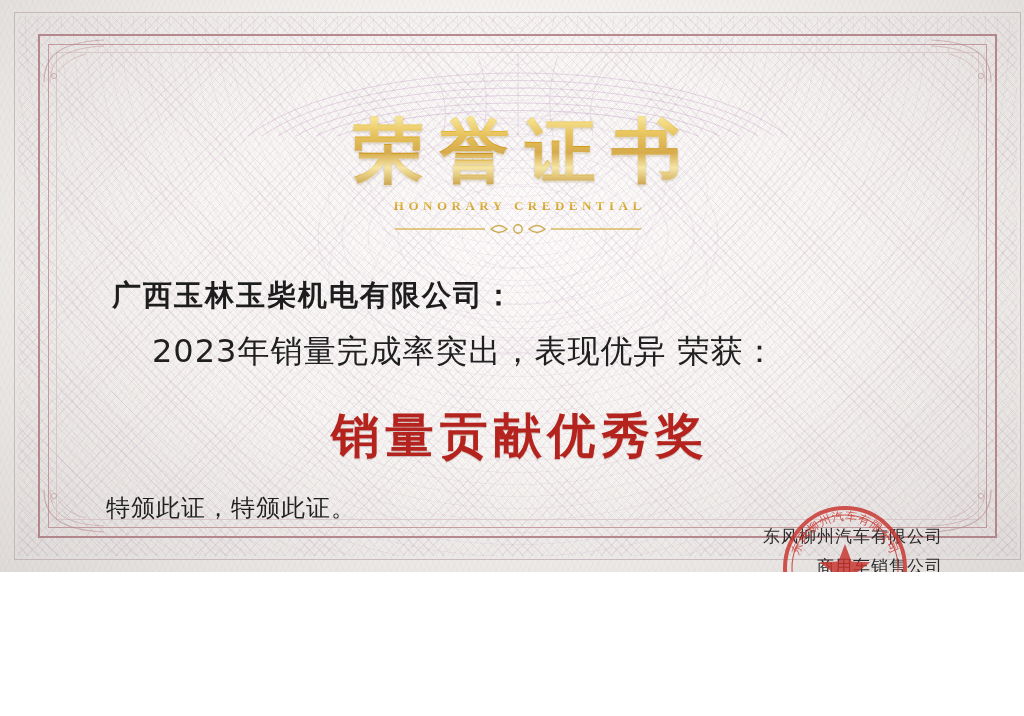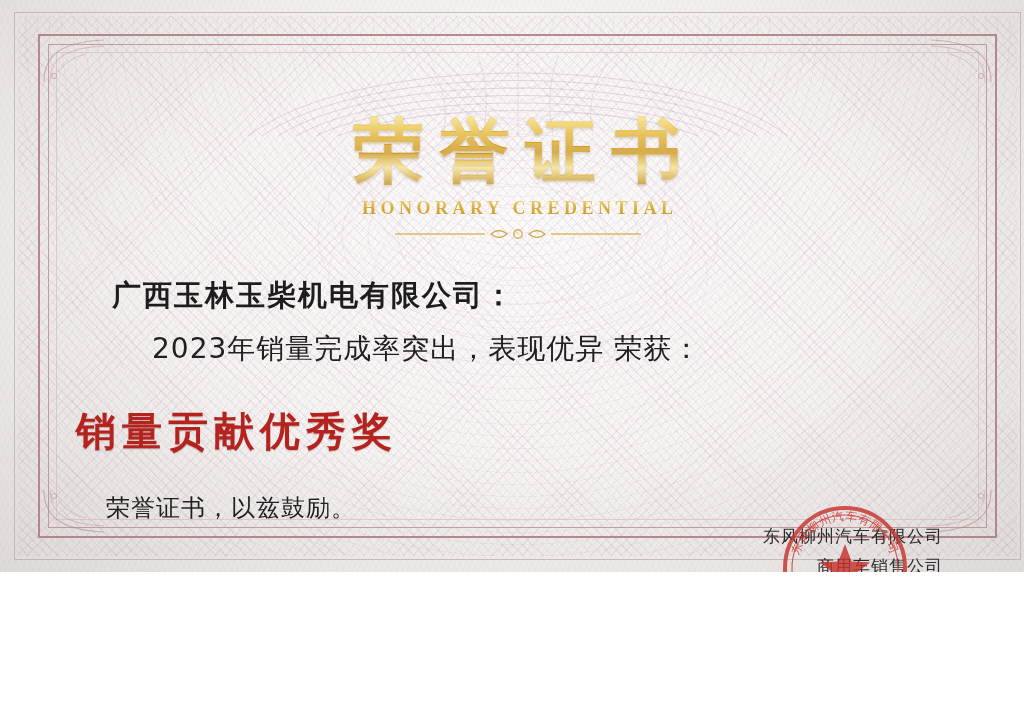--- a/index.html
+++ b/index.html
@@ -137,21 +137,21 @@
     background-clip: text;
     color: transparent;
     -webkit-text-fill-color: transparent;
     text-shadow: 0 1px 0 rgba(255,255,255,.25);
     filter: drop-shadow(0 1px 1px rgba(120,90,20,.35));
   }
 
   .title-en {
     margin-top: 12px;
     font-family: "Liberation Serif", "DejaVu Serif", serif;
-    font-size: 18px;
+    font-size: 13px;
     font-weight: 700;
     letter-spacing: 4.5px;
     text-indent: 4.5px;
     background: linear-gradient(180deg, #f2d77c 0%, #d7a726 48%, #c08c12 100%);
     -webkit-background-clip: text;
     background-clip: text;
     color: transparent;
     -webkit-text-fill-color: transparent;
     opacity: .92;
   }
@@ -173,33 +173,33 @@
     font-size: 29px;
     letter-spacing: 2px;
     color: #1d1d1d;
   }
 
   .citation {
     position: absolute;
     left: 82px;
     top: 266px;
     font-family: "DejaVu Sans", "Liberation Sans", sans-serif;
-    font-size: 28px;
+    font-size: 32px;
     letter-spacing: 1px;
     color: #202020;
   }
 
   .award-name {
     position: absolute;
     left: 0; right: 0;
     top: 340px;
-    text-align: left;
+    text-align: center;
     font-family: "DejaVu Serif", "Liberation Serif", serif;
     font-weight: 700;
-    font-size: 40px;
+    font-size: 48px;
     letter-spacing: 6px;
     text-indent: 6px;
     color: #b4231d;
     text-shadow: 0 1px 1px rgba(90,10,10,.25);
   }
 
   .closing {
     position: absolute;
     left: 36px;
     top: 428px;
@@ -340,21 +340,21 @@
         </svg>
       </div>
     </div>
 
     <div class="recipient">广西玉林玉柴机电有限公司：</div>
 
     <div class="citation">2023年销量完成率突出，表现优异 荣获：</div>
 
     <div class="award-name">销量贡献优秀奖</div>
 
-    <div class="closing">荣誉证书，以兹鼓励。</div>
+    <div class="closing">特颁此证，特颁此证。</div>
 
     <div class="signature">
       <div>东风柳州汽车有限公司</div>
       <div>商用车销售公司</div>
     </div>
 
     <div class="seal">
       <svg viewBox="0 0 128 128">
         <defs>
           <path id="sealTopArc" d="M 16 64 A 48 48 0 0 1 112 64"></path>

